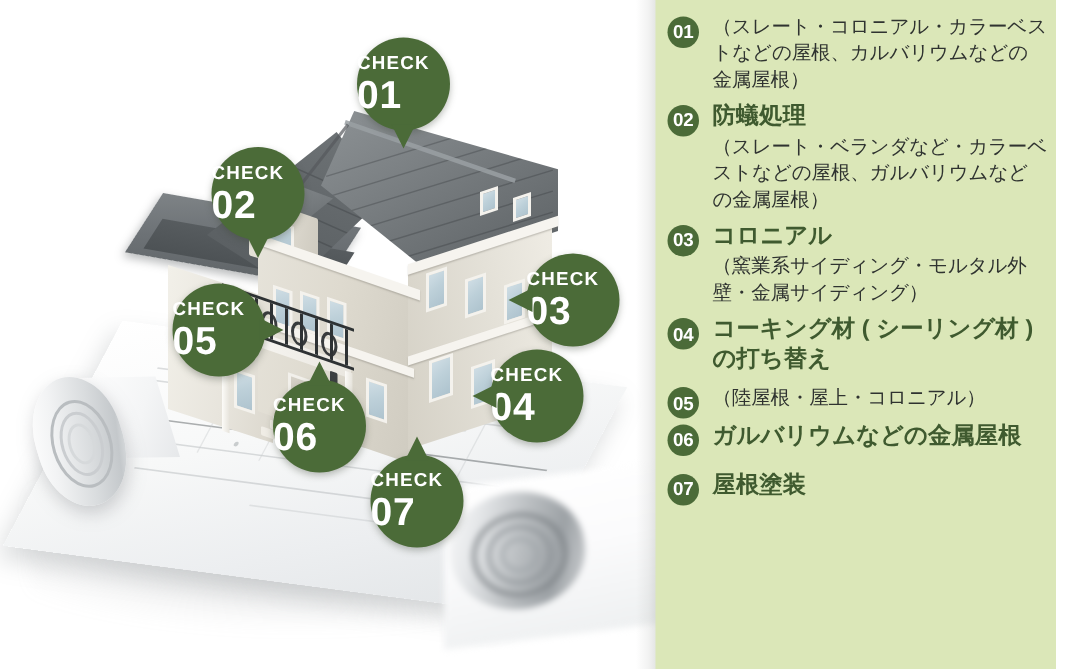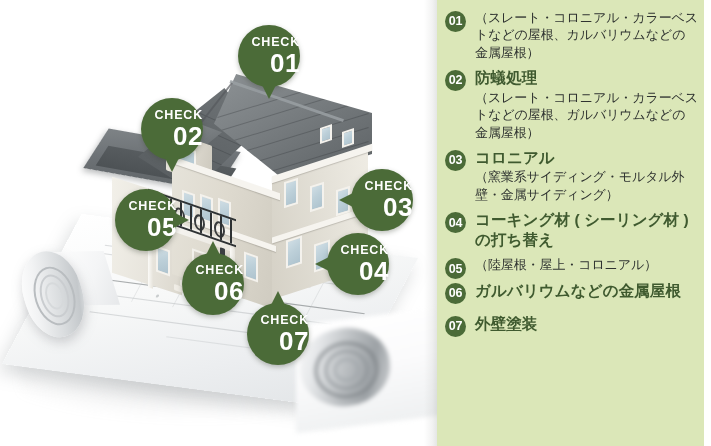--- a/index.html
+++ b/index.html
@@ -172,21 +172,21 @@
   .lamp{position:absolute;left:124px;top:196px;width:5px;height:8px;background:#3b3f41;transform:skewY(19deg);border-radius:1px;}
 
   
   .step{position:absolute;background:linear-gradient(100deg,#f0ede6,#dedad1);transform:skewY(19deg);border-radius:1px;}
 
   
   .badge{
     position:absolute;width:62px;height:62px;border-radius:50%;
     background:#4b6b38;color:#fff;text-align:center;
     box-shadow:0 2px 5px rgba(60,70,55,.35);
-    display:flex;flex-direction:column;align-items:flex-end;justify-content:center;
+    display:flex;flex-direction:column;align-items:flex-start;justify-content:center;
     z-index:30;
   }
   .badge .bl{font-size:12.5px;font-weight:bold;letter-spacing:.8px;line-height:1;margin-bottom:1px;}
   .badge .bn{font-size:26px;font-weight:bold;line-height:1;letter-spacing:.5px;}
   .badge .tail{position:absolute;width:0;height:0;}
   .tail.down{left:50%;bottom:-12px;margin-left:-8px;border-left:8px solid transparent;border-right:8px solid transparent;border-top:16px solid #4b6b38;}
   .tail.up{left:50%;top:-12px;margin-left:-8px;border-left:8px solid transparent;border-right:8px solid transparent;border-bottom:16px solid #4b6b38;}
   .tail.left{top:50%;left:-12px;margin-top:-8px;border-top:8px solid transparent;border-bottom:8px solid transparent;border-right:16px solid #4b6b38;}
   .tail.right{top:50%;right:-12px;margin-top:-8px;border-top:8px solid transparent;border-bottom:8px solid transparent;border-left:16px solid #4b6b38;}
 
@@ -398,21 +398,21 @@
     <div class="list" style="padding-top:9px;">
 
       <div class="item">
         <span class="num">01</span>
         <p class="sub">（スレート・コロニアル・カラーベストなどの屋根、カルバリウムなどの金属屋根）</p>
       </div>
 
       <div class="item">
         <span class="num">02</span>
         <p class="title">防蟻処理</p>
-        <p class="sub">（スレート・コロニアル・カラーベストなどの屋根、ガルバリウムなどの金属屋根）</p>
+        <p class="sub">（スレート・ベランダなど・カラーベストなどの屋根、ガルバリウムなどの金属屋根）</p>
       </div>
 
       <div class="item">
         <span class="num">03</span>
         <p class="title">コロニアル</p>
         <p class="sub">（窯業系サイディング・モルタル外壁・金属サイディング）</p>
       </div>
 
       <div class="item">
         <span class="num">04</span>
@@ -424,19 +424,19 @@
         <p class="sub">（陸屋根・屋上・コロニアル）</p>
       </div>
 
       <div class="item" style="margin-bottom:14px;">
         <span class="num">06</span>
         <p class="title">ガルバリウムなどの金属屋根</p>
       </div>
 
       <div class="item">
         <span class="num">07</span>
-        <p class="title">外壁塗装</p>
+        <p class="title">屋根塗装</p>
       </div>
 
     </div>
   </div>
 
 </div>
 
 </body></html>

